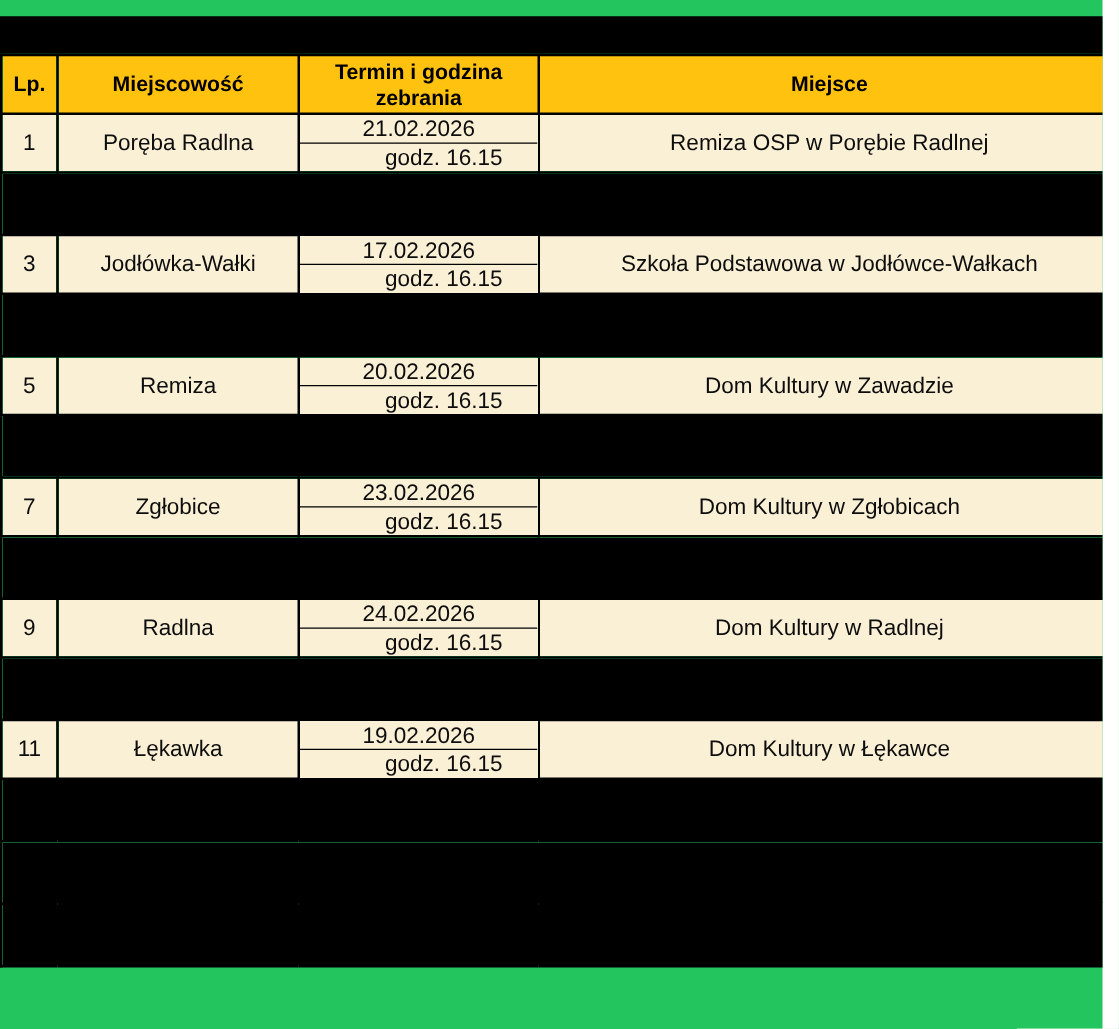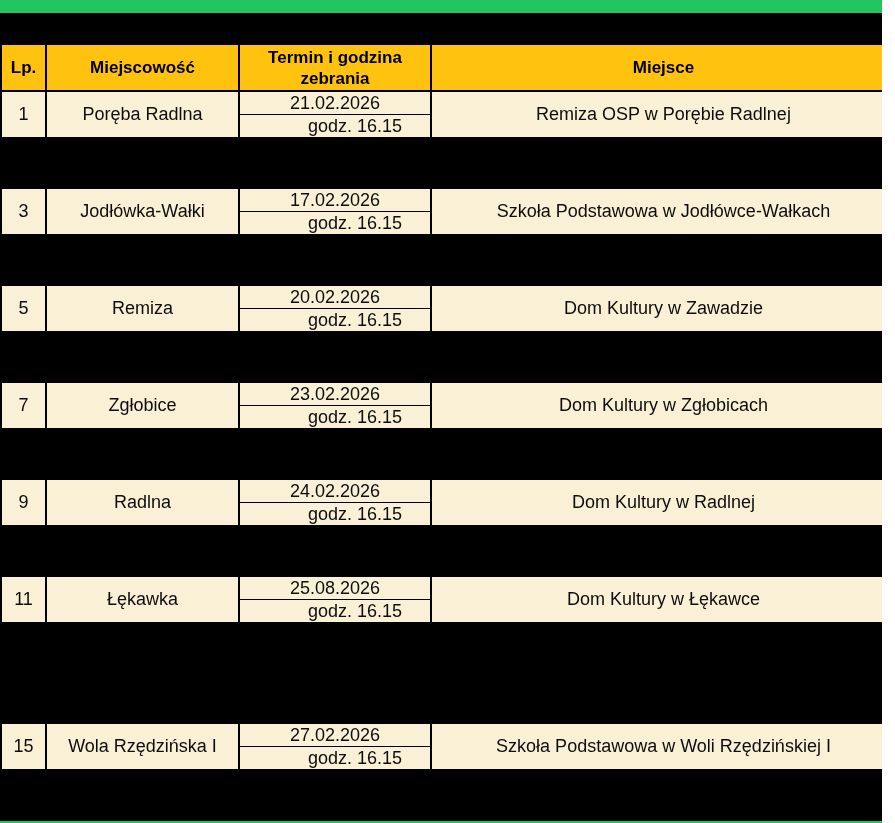--- a/index.html
+++ b/index.html
@@ -180,47 +180,36 @@
 
   <tr class="redacted-row">
     <td colspan="4"></td>
   </tr>
 
   <tr class="data-row">
     <td>11</td>
     <td>Łękawka</td>
     <td class="term-cell">
       <div class="term-wrap">
-        <div class="term-date">25.08.2026</div>
+        <div class="term-date">19.02.2026</div>
         <div class="term-time">godz. 16.15</div>
       </div>
     </td>
     <td>Dom Kultury w Łękawce</td>
   </tr>
 
   <tr class="redacted-row">
     <td colspan="4"></td>
   </tr>
 
 
   <tr class="redacted-row">
     <td colspan="4"></td>
   </tr>
 
-  <tr class="data-row">
-    <td>15</td>
-    <td>Wola Rzędzińska I</td>
-    <td class="term-cell">
-      <div class="term-wrap">
-        <div class="term-date">27.02.2026</div>
-        <div class="term-time">godz. 16.15</div>
-      </div>
-    </td>
-    <td>Szkoła Podstawowa w Woli Rzędzińskiej I</td>
-  </tr>
 
   <tr class="redacted-row">
     <td colspan="4"></td>
   </tr>
 </tbody>
   </table>
 
 </div>
 
 </body></html>

